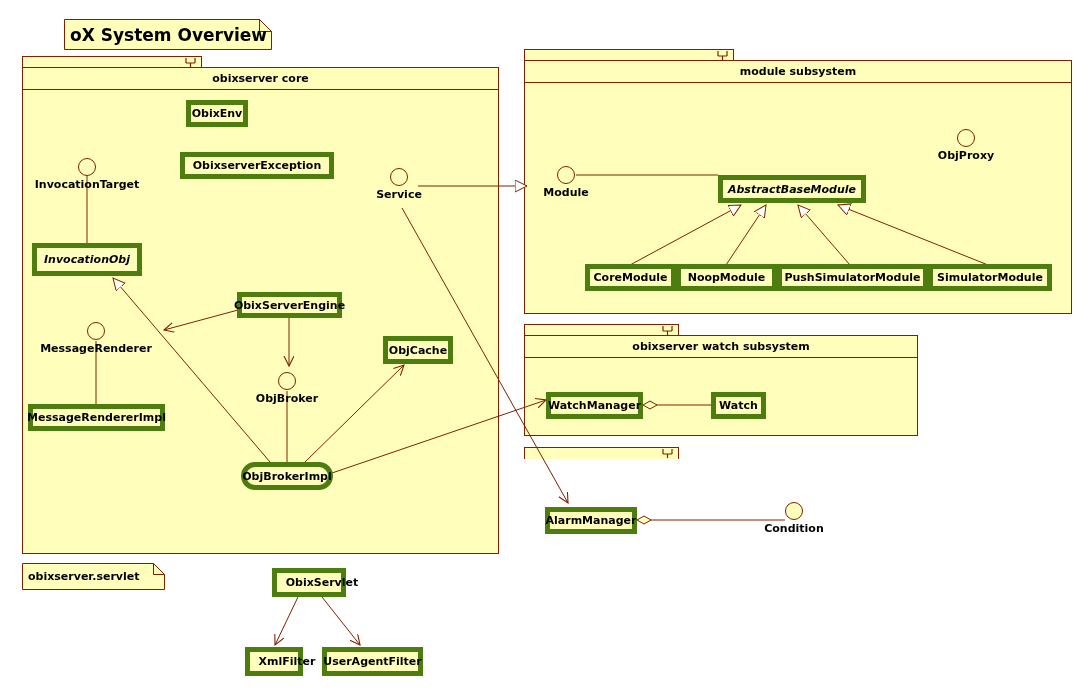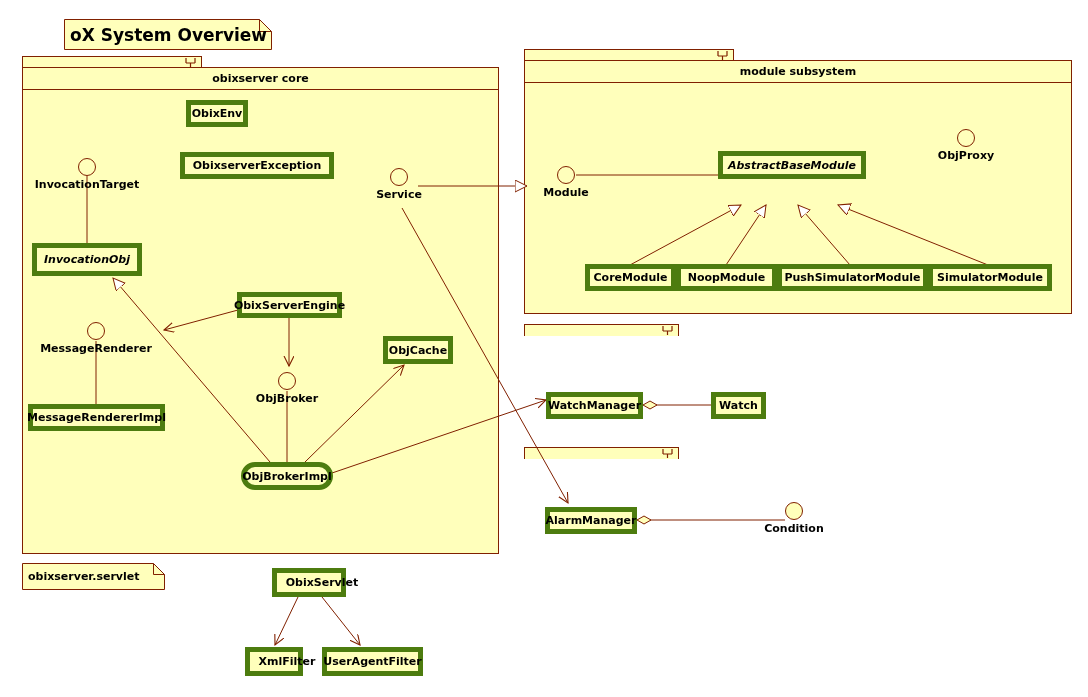--- a/index.html
+++ b/index.html
@@ -143,20 +143,23 @@
     <path d="M2 1 L2 6 M11 1 L11 6 M2 6 L11 6 M6.5 6 L6.5 10" stroke="#802000" stroke-width="1.2" fill="none"></path>
   </svg>
   <div class="pkg" style="left:524px; top:60px; width:548px; height:254px;">
     <div class="pkg-title">module subsystem</div>
   </div>
 
   <div class="pkg-tab" style="left:524px; top:324px; width:155px; height:12px;"></div>
   <svg class="subsys-icon" style="left:661px; top:325px;" viewBox="0 0 13 11">
     <path d="M2 1 L2 6 M11 1 L11 6 M2 6 L11 6 M6.5 6 L6.5 10" stroke="#802000" stroke-width="1.2" fill="none"></path>
   </svg>
+  <div class="pkg" style="left:524px; top:335px; width:394px; height:101px;">
+    <div class="pkg-title">obixserver watch subsystem</div>
+  </div>
 
   <div class="pkg-tab" style="left:524px; top:447px; width:155px; height:12px;"></div>
   <svg class="subsys-icon" style="left:661px; top:448px;" viewBox="0 0 13 11">
     <path d="M2 1 L2 6 M11 1 L11 6 M2 6 L11 6 M6.5 6 L6.5 10" stroke="#802000" stroke-width="1.2" fill="none"></path>
   </svg>
 
   <svg id="wires" viewBox="0 0 1088 697">
     <defs>
       <marker id="hollowTri" markerWidth="14" markerHeight="14" refX="12" refY="6" orient="auto" markerUnits="userSpaceOnUse">
         <path d="M0,0 L12,6 L0,12 z" fill="#ffffff" stroke="#802000" stroke-width="1"></path>
@@ -274,21 +277,21 @@
   <div class="iface" style="left:566px; top:175px;">
     <div class="iface-circle"></div>
     <div class="iface-label">Module</div>
   </div>
 
   <div class="iface" style="left:966px; top:138px;">
     <div class="iface-circle"></div>
     <div class="iface-label">ObjProxy</div>
   </div>
 
-  <div class="node abstract" style="left:718px; top:151px; width:148px; height:28px;">
+  <div class="node abstract" style="left:718px; top:175px; width:148px; height:28px;">
     <span>AbstractBaseModule</span>
   </div>
 
   <div class="node" style="left:585px; top:264px; width:91px; height:27px;">
     <span>CoreModule</span>
   </div>
 
   <div class="node" style="left:676px; top:264px; width:101px; height:27px;">
     <span>NoopModule</span>
   </div>

